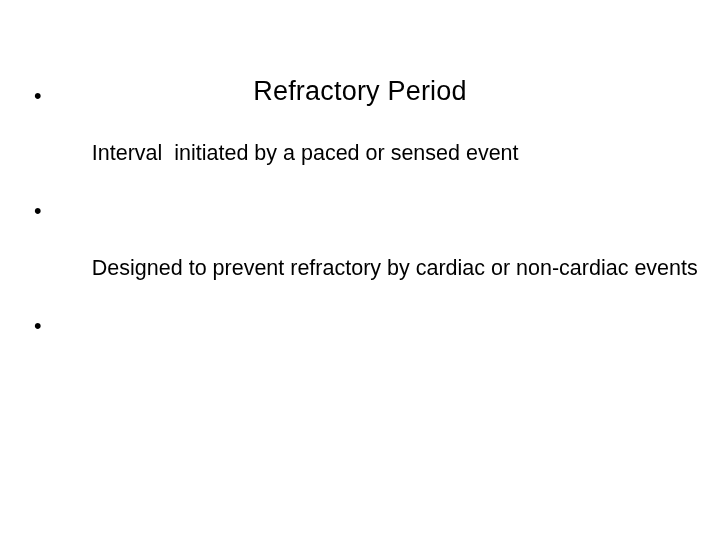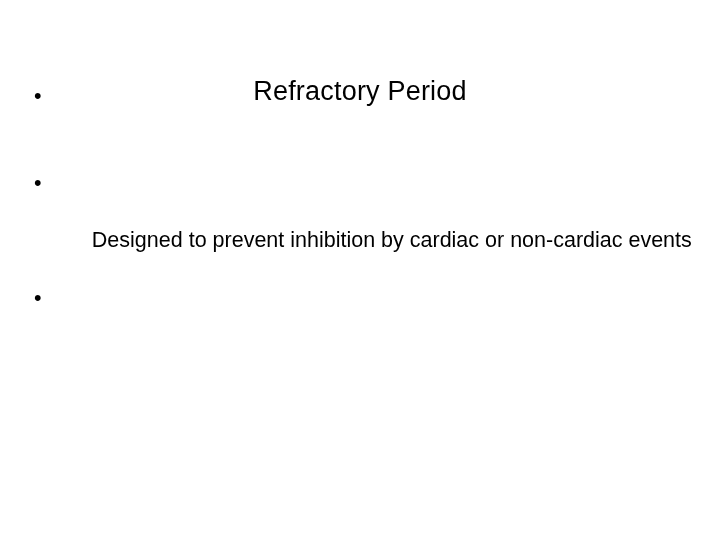--- a/index.html
+++ b/index.html
@@ -74,24 +74,25 @@
 </head>
 <body>
 
 <div id="slide">
 
   <div id="slide-title">Refractory Period</div>
 
   <ul id="bullet-list">
     <li class="bullet-item">
       <span class="bullet-dot">•</span>
+      <span>Interval  initiated by a paced or sensed event</span>
     </li>
     <li class="bullet-item">
       <span class="bullet-dot">•</span>
-      <span>Designed to prevent inhibition by cardiac or non-cardiac events</span>
+      <span>Designed to prevent refractory by cardiac or non-cardiac events</span>
     </li>
     <li class="bullet-item">
       <span class="bullet-dot">•</span>
     </li>
   </ul>
 
   <div id="diagram">
 
     
 

